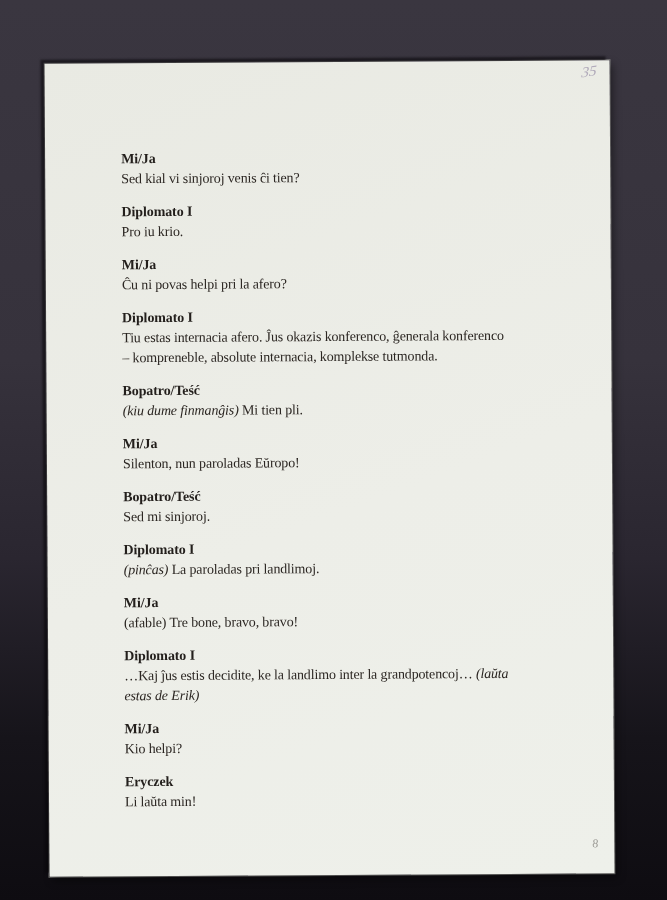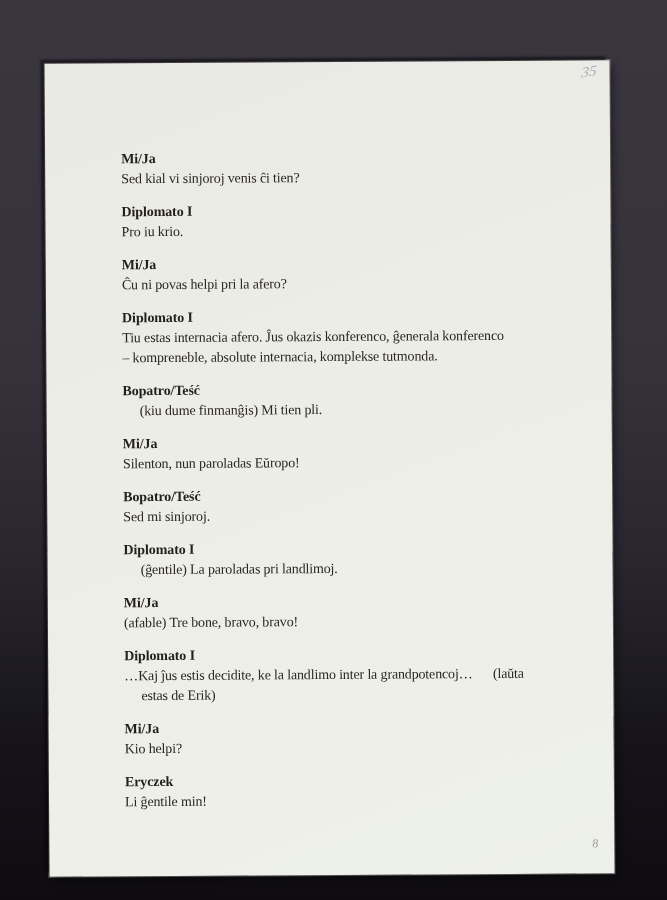--- a/index.html
+++ b/index.html
@@ -43,21 +43,21 @@
     letter-spacing: -0.1px;
   }
   .line {
     font-size: 14px;
     line-height: 20px;
     color: #2b2622;
     letter-spacing: -0.15px;
     white-space: nowrap;
   }
   .line .it {
-    margin-left: 17px;
+    font-style: italic;
   }
   .annot-top {
     position: absolute;
     top: 3px;
     right: 13px;
     font-size: 15px;
     font-style: italic;
     color: #a79fb3;
     transform: skewX(-12deg) rotate(-8deg);
     opacity: 0.85;
@@ -104,36 +104,36 @@
         <div class="block">
           <div class="speaker">Mi/Ja</div>
           <div class="line"><span>Silenton, nun paroladas Eŭropo!</span></div>
         </div>
         <div class="block">
           <div class="speaker">Bopatro/Teść</div>
           <div class="line"><span>Sed mi sinjoroj.</span></div>
         </div>
         <div class="block">
           <div class="speaker">Diplomato I</div>
-          <div class="line"><span class="it">(ĝentile)</span><span> La paroladas pri landlimoj.</span></div>
+          <div class="line"><span class="it">(pinĉas)</span><span> La paroladas pri landlimoj.</span></div>
         </div>
         <div class="block">
           <div class="speaker">Mi/Ja</div>
           <div class="line"><span>(afable) Tre bone, bravo, bravo!</span></div>
         </div>
         <div class="block">
           <div class="speaker">Diplomato I</div>
           <div class="line"><span>…Kaj ĵus estis decidite, ke la landlimo inter la grandpotencoj… </span><span class="it">(laŭta</span></div>
           <div class="line"><span class="it">estas de Erik)</span></div>
         </div>
         <div class="block">
           <div class="speaker">Mi/Ja</div>
           <div class="line"><span>Kio helpi?</span></div>
         </div>
         <div class="block">
           <div class="speaker">Eryczek</div>
-          <div class="line"><span>Li ĝentile min!</span></div>
+          <div class="line"><span>Li laŭta min!</span></div>
         </div>
       </div>
 
     <div class="annot-bottom">8</div>
   </div>
 </div>
 
 </body></html>

